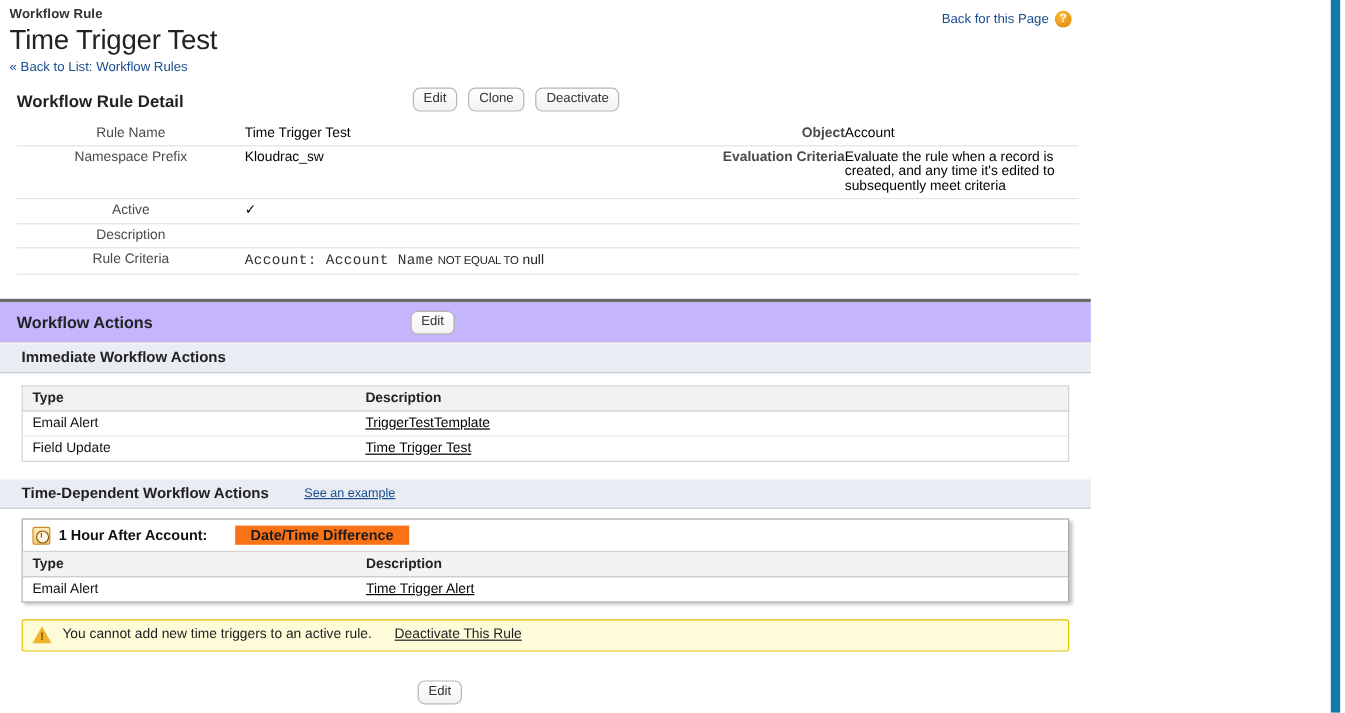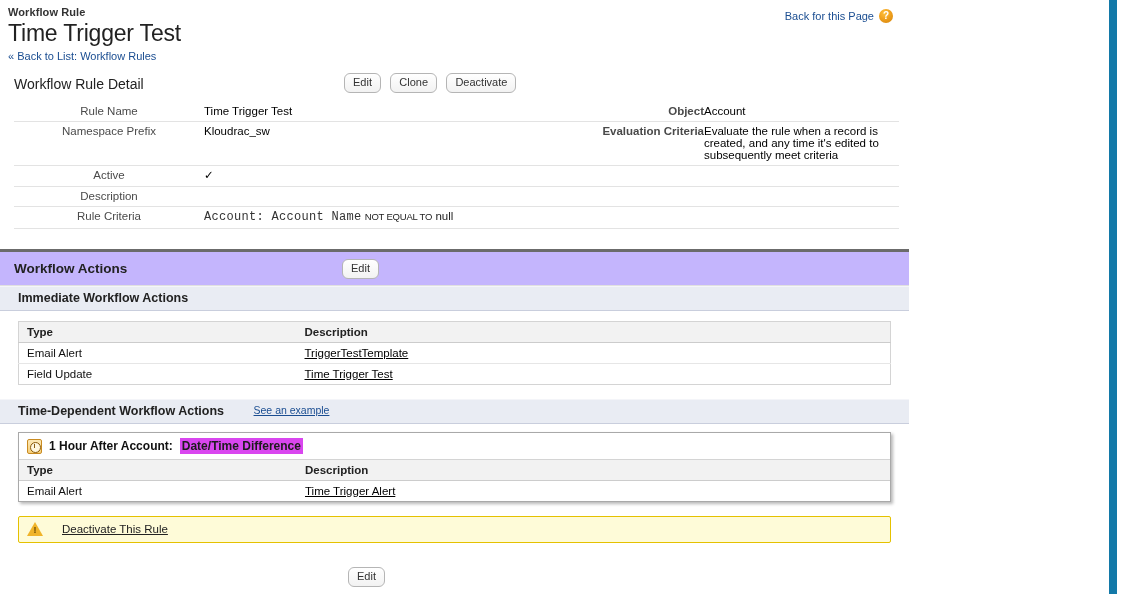--- a/index.html
+++ b/index.html
@@ -58,21 +58,21 @@
     background: radial-gradient(circle at 40% 30%, #ffc13d 0%, #f0a11e 45%, #d2820b 100%);
     color: #ffffff; font-size: 10px; font-weight: bold;
     text-align: center; line-height: 14px; margin-left: 5px;
     vertical-align: middle;
   }
 
   
   .detail-wrap { margin-top: 10px; padding: 0 10px 0 14px; }
   .panel-bar { position: relative; height: 26px; }
   .panel-title {
-    font-size: 14px; font-weight: normal; color: #222222;
+    font-size: 14px; font-weight: bold; color: #222222;
     display: inline-block; line-height: 22px;
   }
   .btn-row { position: absolute; left: 330px; top: 0; }
   .btn {
     display: inline-block;
     font-family: "Liberation Sans", sans-serif;
     font-size: 11px; color: #333333;
     background: linear-gradient(#ffffff, #f2f2f2);
     border: 1px solid #b5b5b5;
     border-radius: 6px;
@@ -193,21 +193,21 @@
     position: absolute; left: 2px; top: 2px;
     width: 9px; height: 9px; border-radius: 50%;
     border: 1.5px solid #8a5c10; background: #fff6dd;
   }
   .clock-icon::after {
     content: "";
     position: absolute; left: 6px; top: 4px;
     width: 1px; height: 4px; background: #8a5c10;
   }
   .tt-highlight {
-    background: #d946ef; color: #1c1c1c; padding: 1px 2px;
+    background: #f97316; color: #1c1c1c; padding: 1px 13px; margin-left: 16px;
   }
   .tt-box table.grid {
     width: 100%; margin: 0;
     border: none; border-top: 1px solid #d4d4d4;
   }
   .tt-box table.grid th { border-top: none; }
 
   
   .warn {
     margin: 14px 18px 0 18px;
@@ -352,20 +352,21 @@
             <tr>
               <td class="c1">Email Alert</td>
               <td><a href="#">Time Trigger Alert</a></td>
             </tr>
           </tbody>
         </table>
       </div>
 
       <div class="warn">
         <span class="warn-icon"></span>
+        <span>You cannot add new time triggers to an active rule.</span>
         <a href="#">Deactivate This Rule</a>
       </div>
 
       <div class="bottom-btns">
         <button class="btn">Edit</button>
       </div>
     </div>
 
   </div>
   <div id="right-rail"></div>

